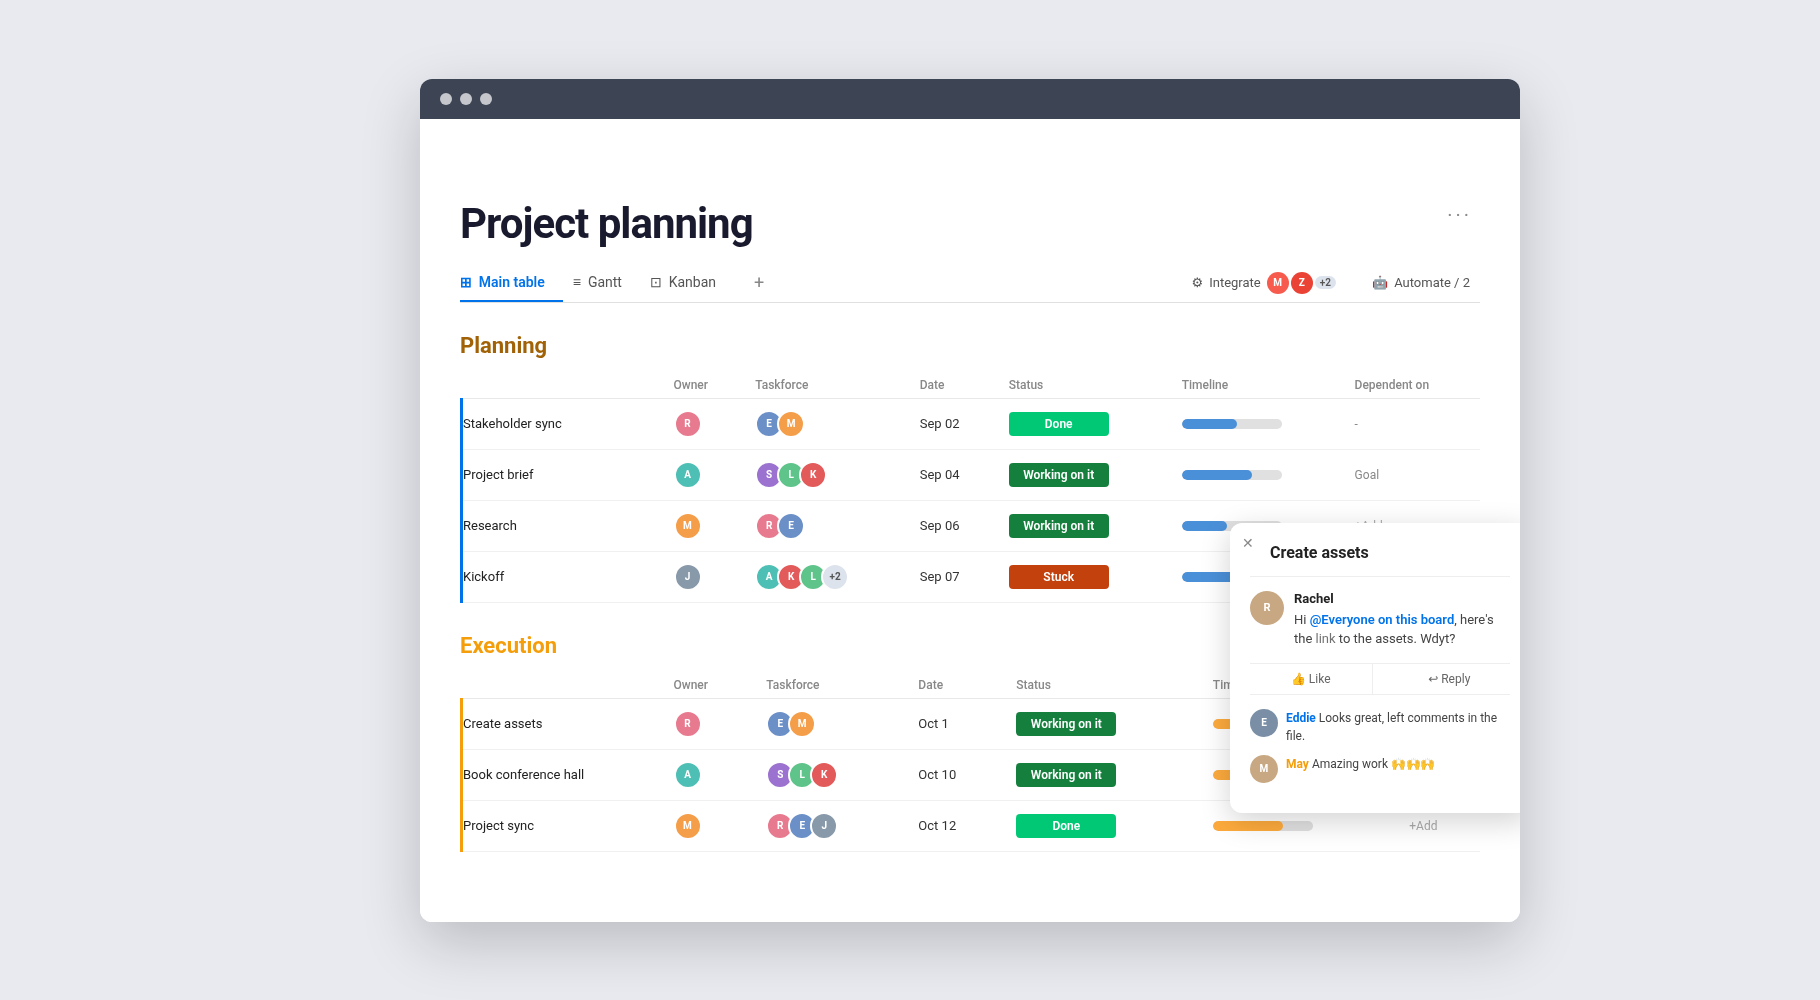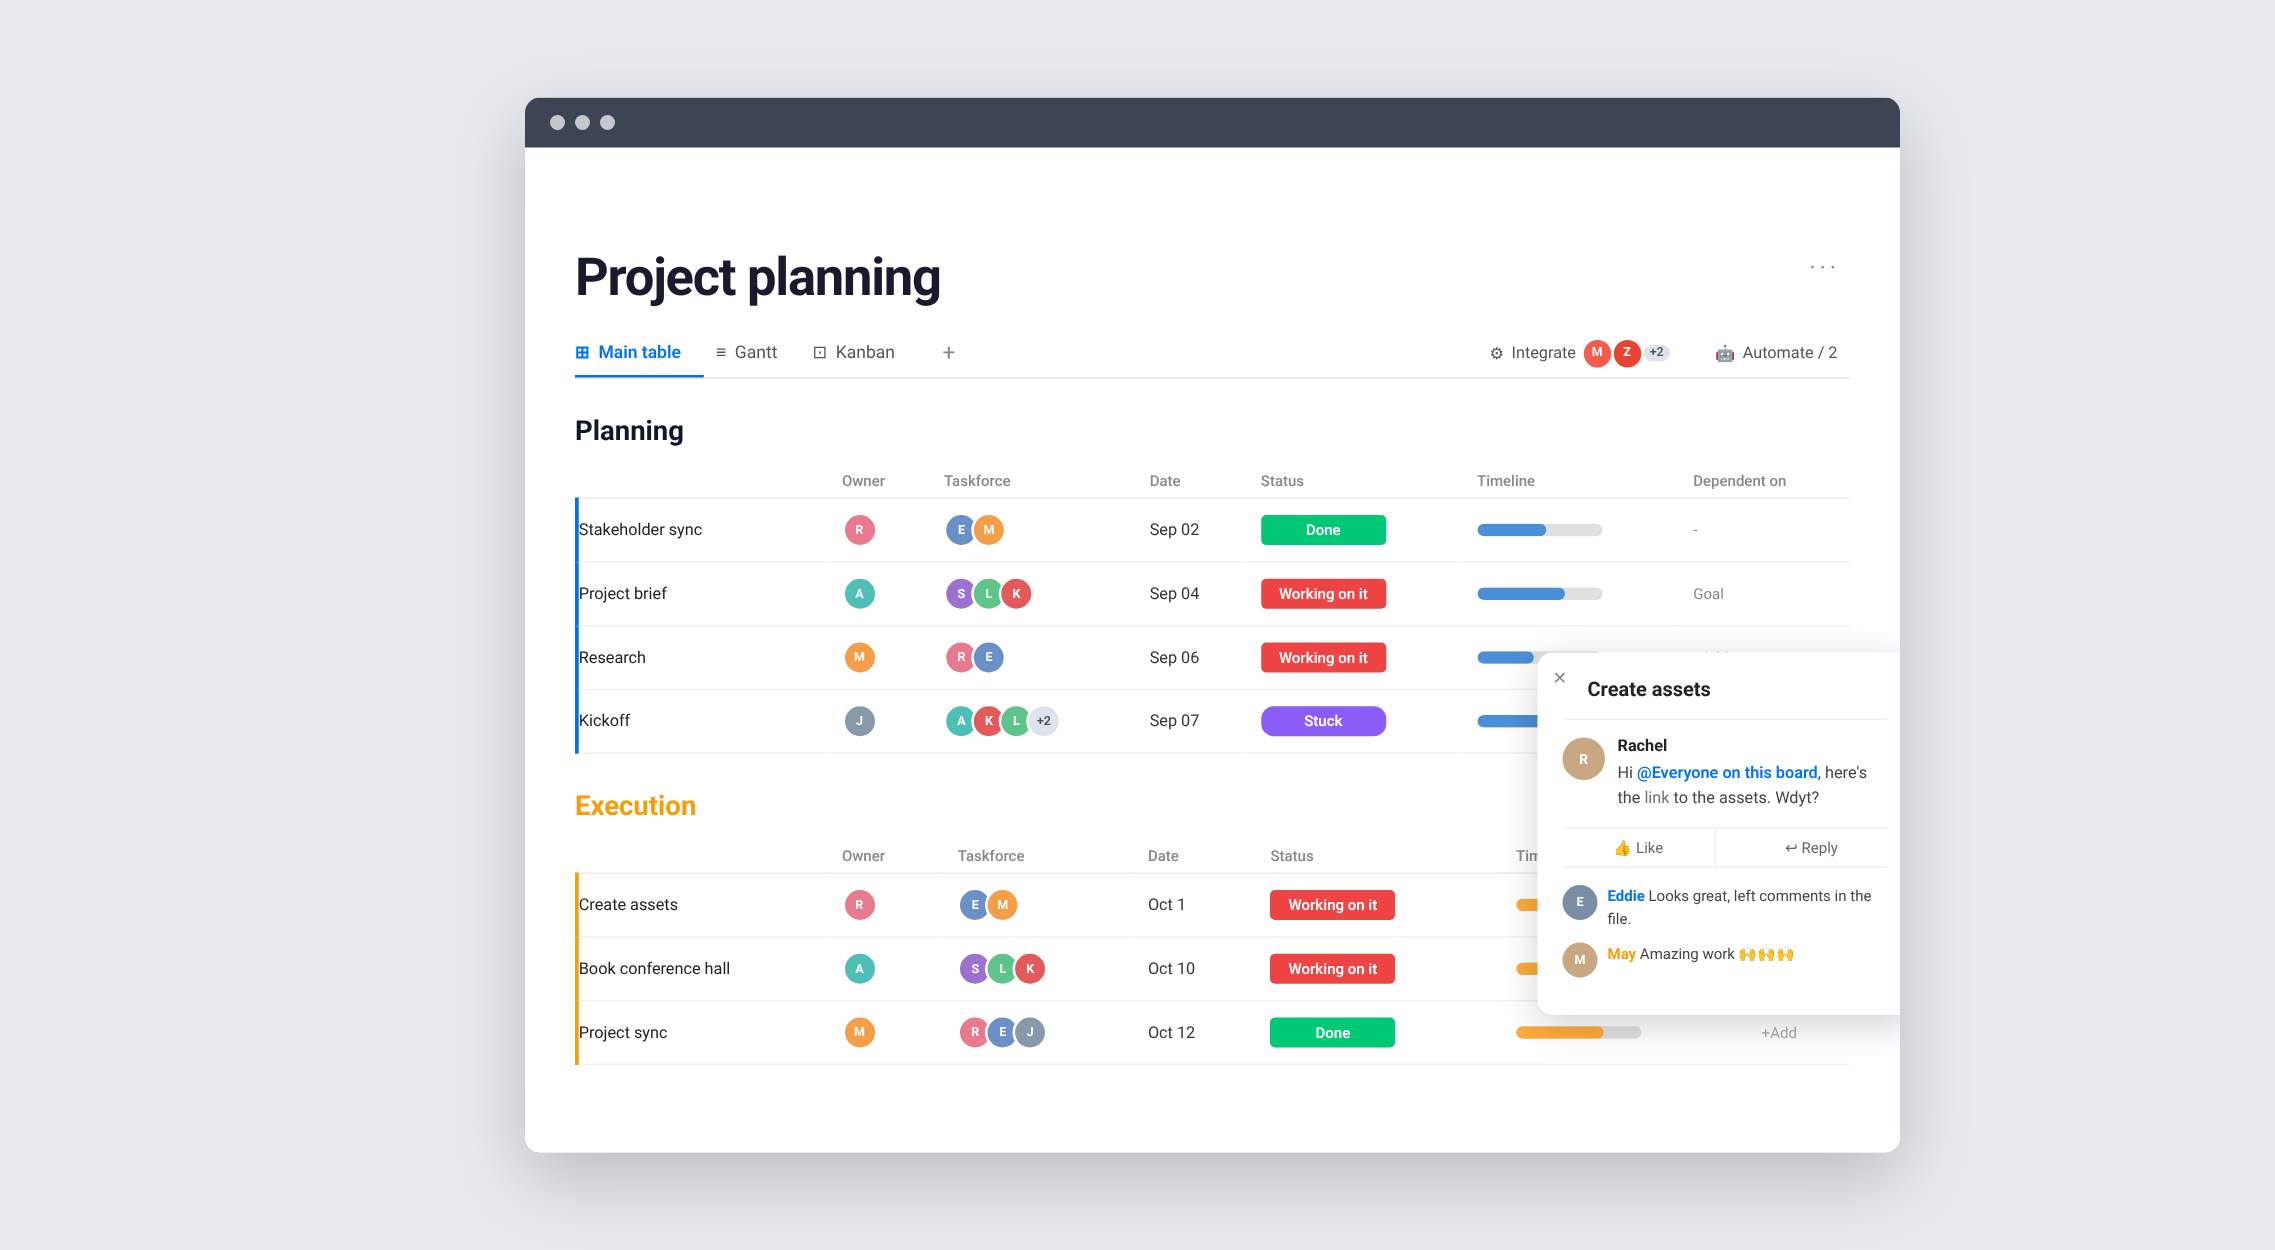--- a/index.html
+++ b/index.html
@@ -159,21 +159,21 @@
     .section {
       margin-bottom: 30px;
     }
 
     .section-title {
       font-size: 22px;
       font-weight: 700;
       margin-bottom: 14px;
     }
 
-    .section-title.planning { color: #0f172a; }
+    .section-title.planning { color: #a16207; }
     .section-title.execution { color: #f59e0b; }
 
     table {
       width: 100%;
       border-collapse: collapse;
       font-size: 13px;
     }
 
     thead th {
       color: #888;
@@ -257,22 +257,22 @@
       padding: 5px 14px;
       border-radius: 4px;
       font-size: 12px;
       font-weight: 600;
       color: #fff;
       text-align: center;
       min-width: 100px;
     }
 
     .status-done { background: #00c875; }
-    .status-working { background: #ef4444; }
-    .status-stuck { background: #8b5cf6; border-radius: 10px; }
+    .status-working { background: #15803d; }
+    .status-stuck { background: #c2410c; }
 
     
     .timeline-bar {
       width: 100px;
       height: 10px;
       background: #e0e0e0;
       border-radius: 5px;
       overflow: hidden;
     }
 

